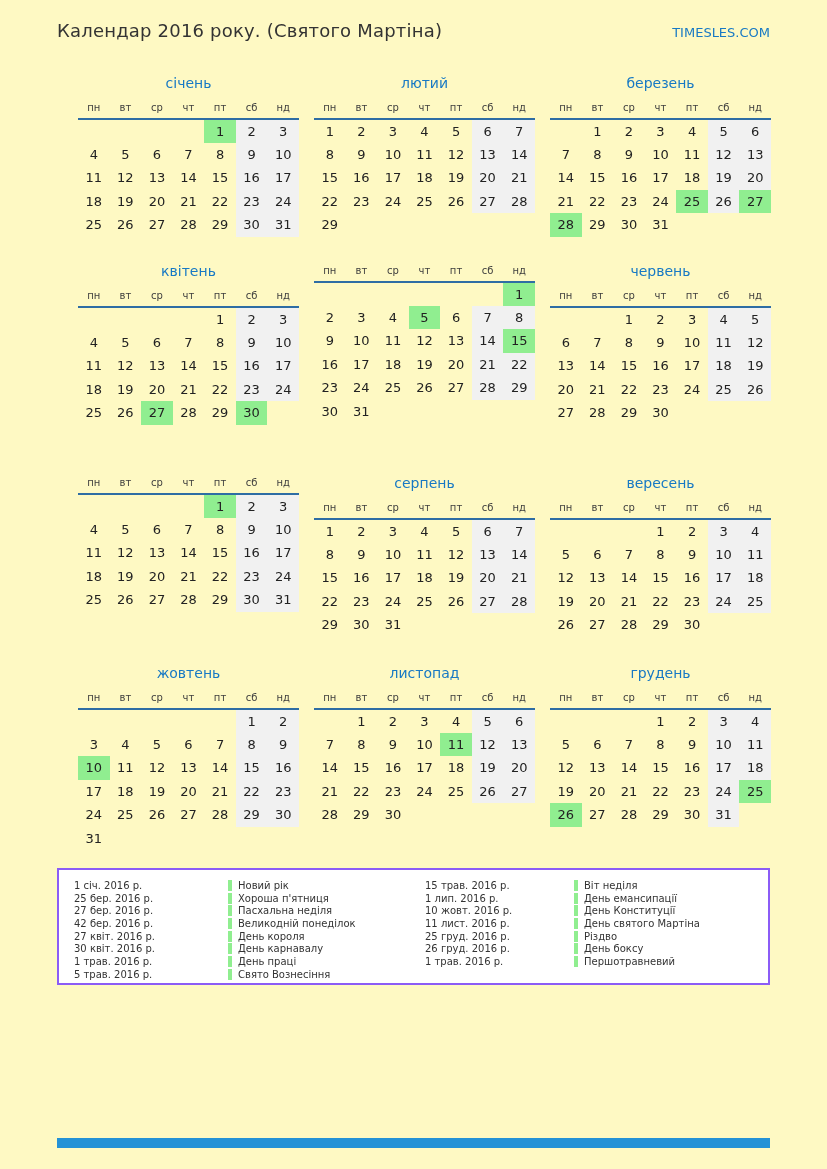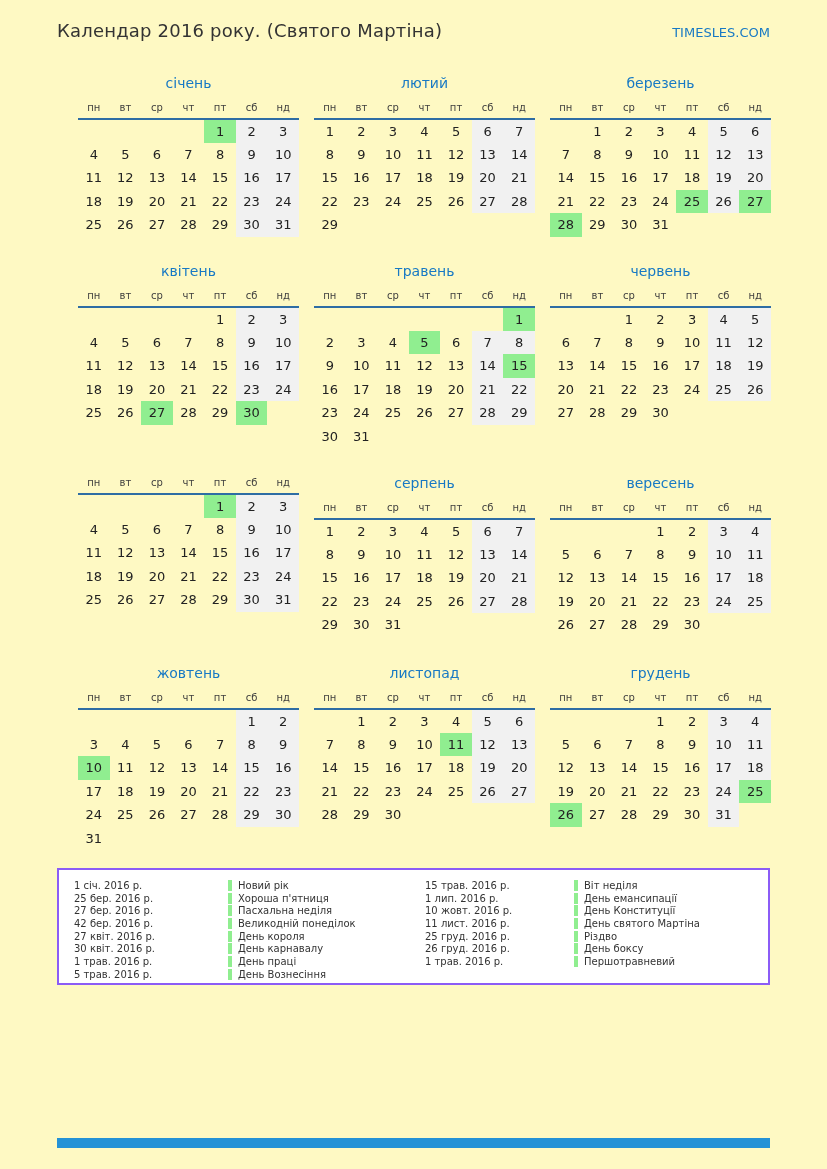--- a/index.html
+++ b/index.html
@@ -308,21 +308,20 @@
               <td class="hol">27</td>
               <td>28</td>
               <td>29</td>
               <td class="hol">30</td>
               <td></td>
             </tr>
           </tbody>
         </table>
       </div>
       <div class="month">
-        <div class="month-title">травень</div>
         <table class="cal">
           <thead>
             <tr>
               <th>пн</th>
               <th>вт</th>
               <th>ср</th>
               <th>чт</th>
               <th>пт</th>
               <th>сб</th>
               <th>нд</th>
@@ -870,21 +869,21 @@
           <span class="lname">День карнавалу</span>
         </div>
         <div class="lrow">
           <span class="ldate">1 трав. 2016 р.</span>
           <span class="lmark"></span>
           <span class="lname">День праці</span>
         </div>
         <div class="lrow">
           <span class="ldate">5 трав. 2016 р.</span>
           <span class="lmark"></span>
-          <span class="lname">День Вознесіння</span>
+          <span class="lname">Свято Вознесіння</span>
         </div>
       </div>
     <div class="legend-col c1">
         <div class="lrow">
           <span class="ldate">15 трав. 2016 р.</span>
           <span class="lmark"></span>
           <span class="lname">Віт неділя</span>
         </div>
         <div class="lrow">
           <span class="ldate">1 лип. 2016 р.</span>

